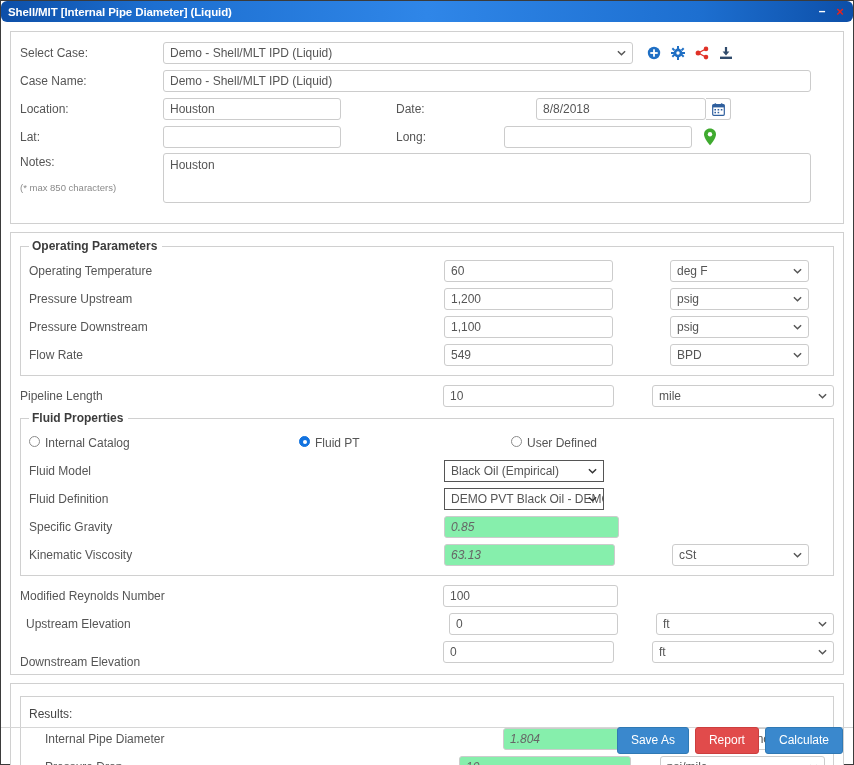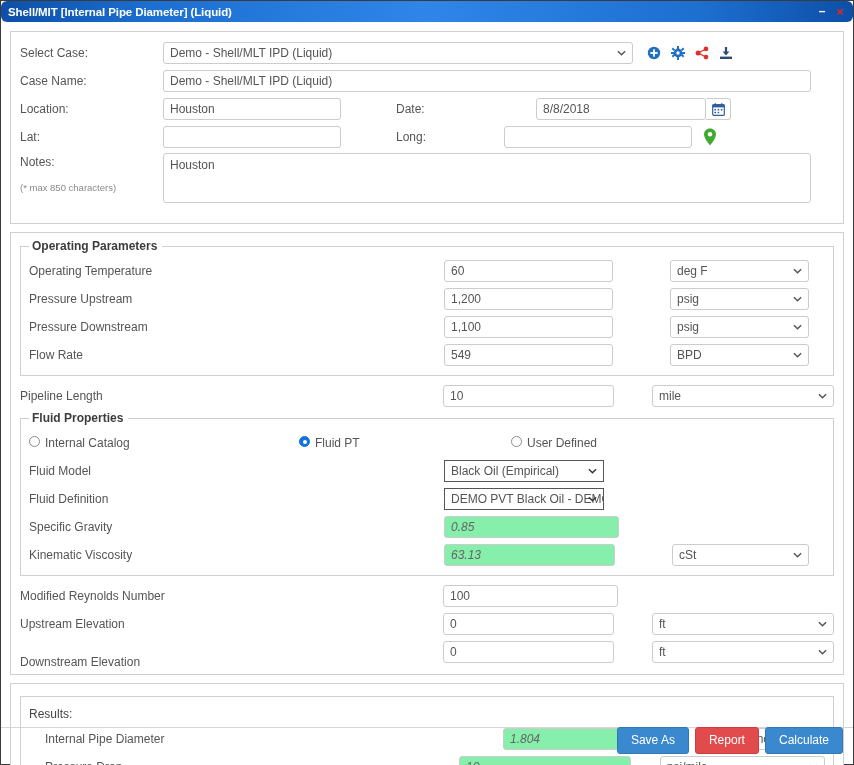--- a/index.html
+++ b/index.html
@@ -487,21 +487,21 @@
           </div>
         </div>
       </div>
 
       <div class="row">
         <span class="lbl" style="width:423px;">Modified Reynolds Number</span>
         <input class="txt w-input" value="100" style="">
       </div>
 
       <div class="row">
-        <span class="lbl" style="width:423px;">Upstream Elevation</span>
+        <span class="lbl" style="width:423px;margin-left:6px;">Upstream Elevation</span>
         <input class="txt w-input" value="0" style="">
         <div class="sel" style="width:186px; margin-left:38px;">
           <span>ft</span>
           <svg class="chev" viewBox="0 0 10 10">
               <path d="M1 3 L5 7 L9 3" stroke="#555" stroke-width="1.6" fill="none"></path>
             </svg>
         </div>
       </div>
 
       <div class="row" style="margin-bottom:0;">

